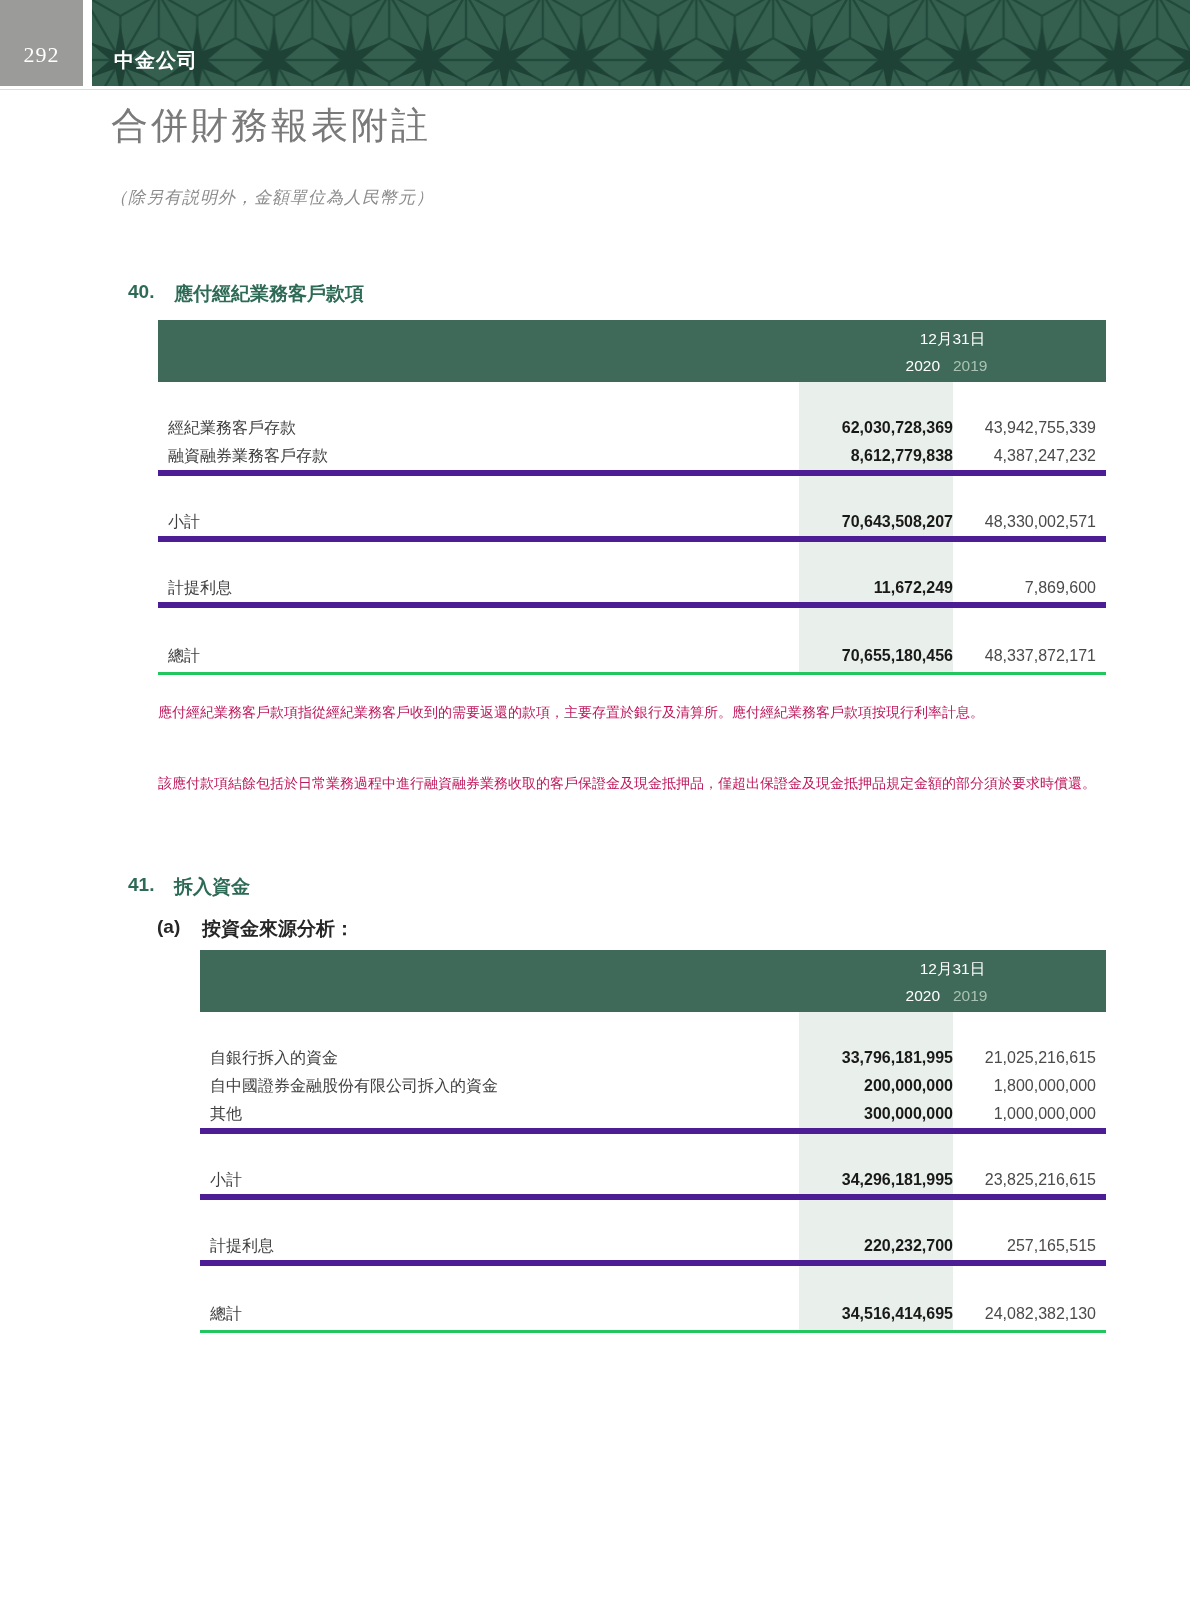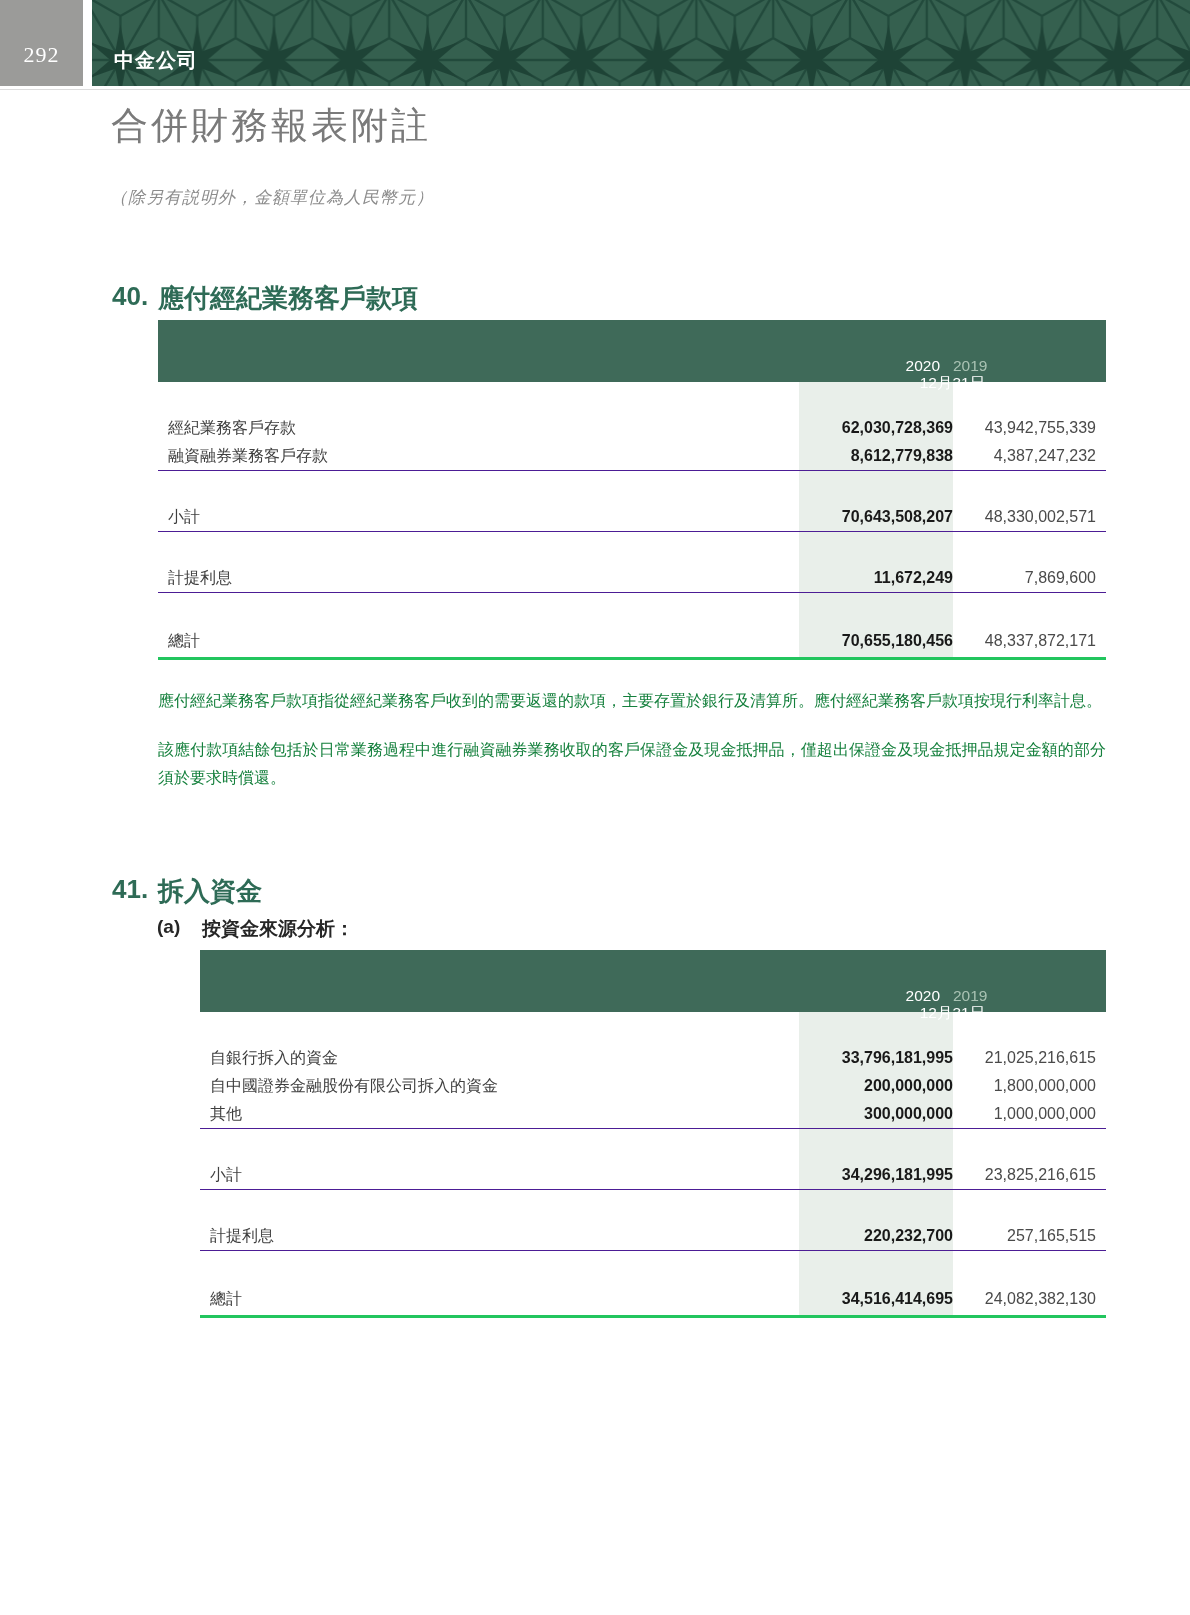--- a/index.html
+++ b/index.html
@@ -18,54 +18,54 @@
   .edition{color:#aebfb3;font-size:16px;letter-spacing:1px;}
   .header-rule{position:absolute;top:89px;left:0;right:0;height:1px;background:#dcdcdc;}
 
   
   .doc-title{position:absolute;left:111px;top:101px;font-family:"Liberation Serif",serif;
              font-size:37px;color:#7a7a7a;letter-spacing:3px;}
   .doc-note{position:absolute;left:110px;top:186px;font-family:"Liberation Serif",serif;
             font-style:italic;font-size:17px;color:#8c8c8c;letter-spacing:1px;}
 
   
-  .sec-head{position:absolute;display:flex;font-weight:bold;font-size:26px;color:#2e6b56;}
+  .sec-head{position:absolute;display:flex;font-weight:bold;font-size:19px;color:#2e6b56;margin-left:16px;}
   .sec-head .sec-num{width:46px;flex:0 0 46px;}
   .s40-head{left:112px;top:281px;}
   .s41-head{left:112px;top:874px;}
   .item-head{position:absolute;left:157px;top:916px;display:flex;font-weight:bold;
              font-size:19px;color:#262626;}
   .item-head .item-num{width:45px;flex:0 0 45px;}
 
   
   .fin-table{position:absolute;}
   .table40{left:158px;top:320px;width:948px;}
   .table41{left:200px;top:950px;width:906px;}
   .thead{height:62px;background:#3f6a59;position:relative;}
   .date-cell{position:absolute;top:9px;right:0;width:307px;text-align:center;color:#ffffff;
-             font-size:15.5px;margin-top:44px;}
+             font-size:15.5px;}
   .year-row{position:absolute;bottom:7px;left:0;right:0;display:grid;
             grid-template-columns:1fr 154px 153px;font-size:15.5px;}
   .year-current{grid-column:2;text-align:right;padding-right:13px;color:#ffffff;}
   .year-prior{grid-column:3;text-align:left;padding-right:16px;color:#a9c2b3;}
 
   .tr{display:grid;grid-template-columns:1fr 154px 153px;height:28px;align-items:stretch;
       font-size:16px;}
   .tr .c1{display:flex;align-items:center;padding-left:10px;color:#3f3f3f;}
   .tr .c2{display:flex;align-items:center;justify-content:flex-end;
           background:#e9efea;font-weight:bold;color:#191919;box-sizing:border-box;}
   .tr .c3{display:flex;align-items:center;justify-content:flex-end;padding-right:10px;color:#4a4a4a;}
   .tr.spacer{height:32px;}
   .tr.tall{height:32px;}
-  .hr{border-bottom:1px solid #4c1d95;}
+  .hr{border-bottom:6px solid #4c1d95;}
   .end{border-bottom:3px solid #22c55e;}
 
   
-  .paras{position:absolute;left:158px;top:687px;width:948px;font-size:16px;line-height:28px;
-         color:#15803d;text-align:justify;}
+  .paras{position:absolute;left:158px;top:687px;width:948px;font-size:14px;line-height:50px;
+         color:#be185d;text-align:justify;}
   .paras p{margin:0 0 21px 0;}
 </style>
 </head>
 <body>
 
 <div class="page">
 
   <div class="pagebox">
     <span>292</span>
   </div>

